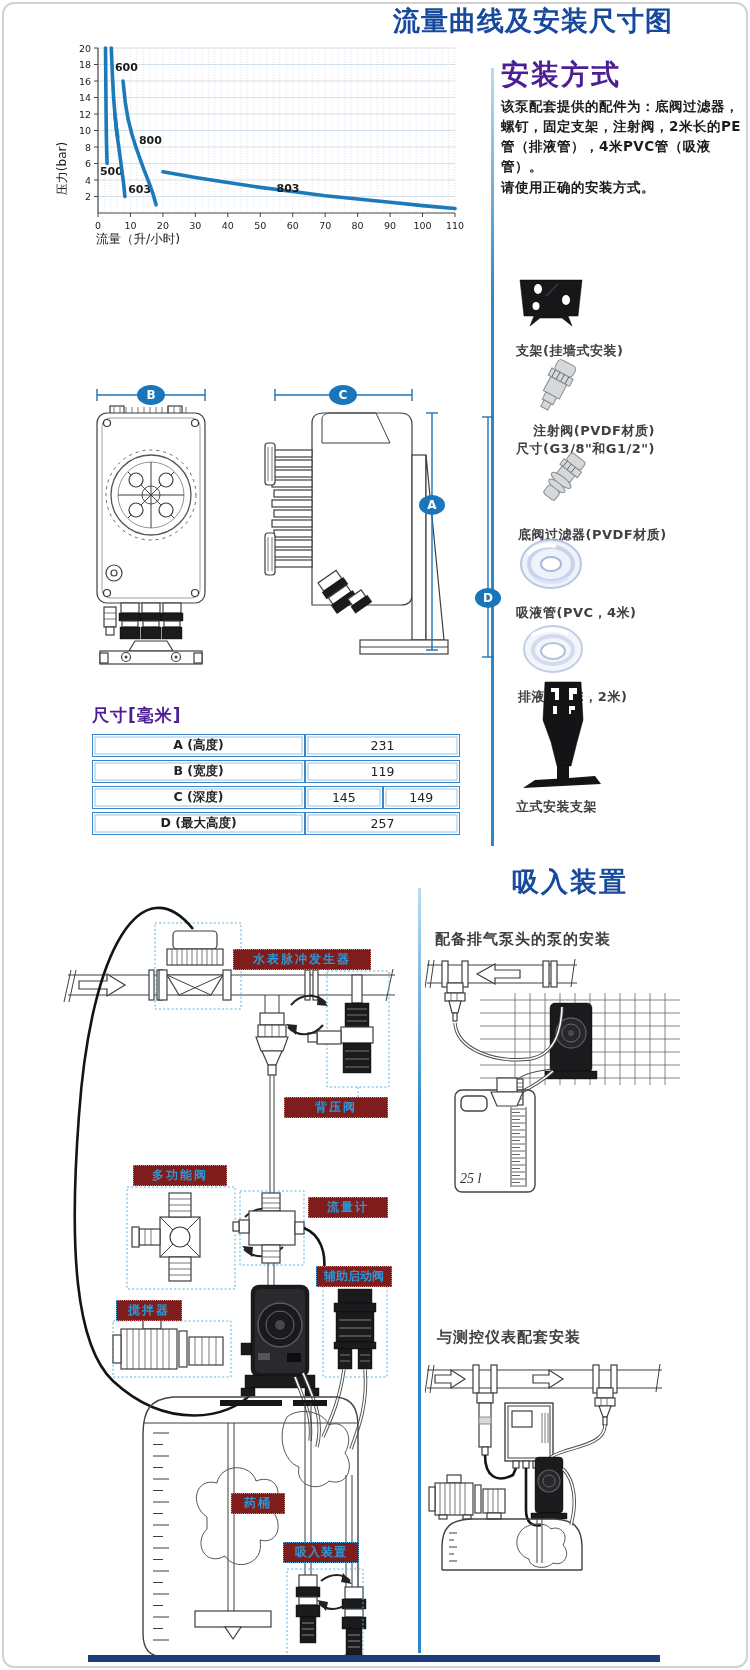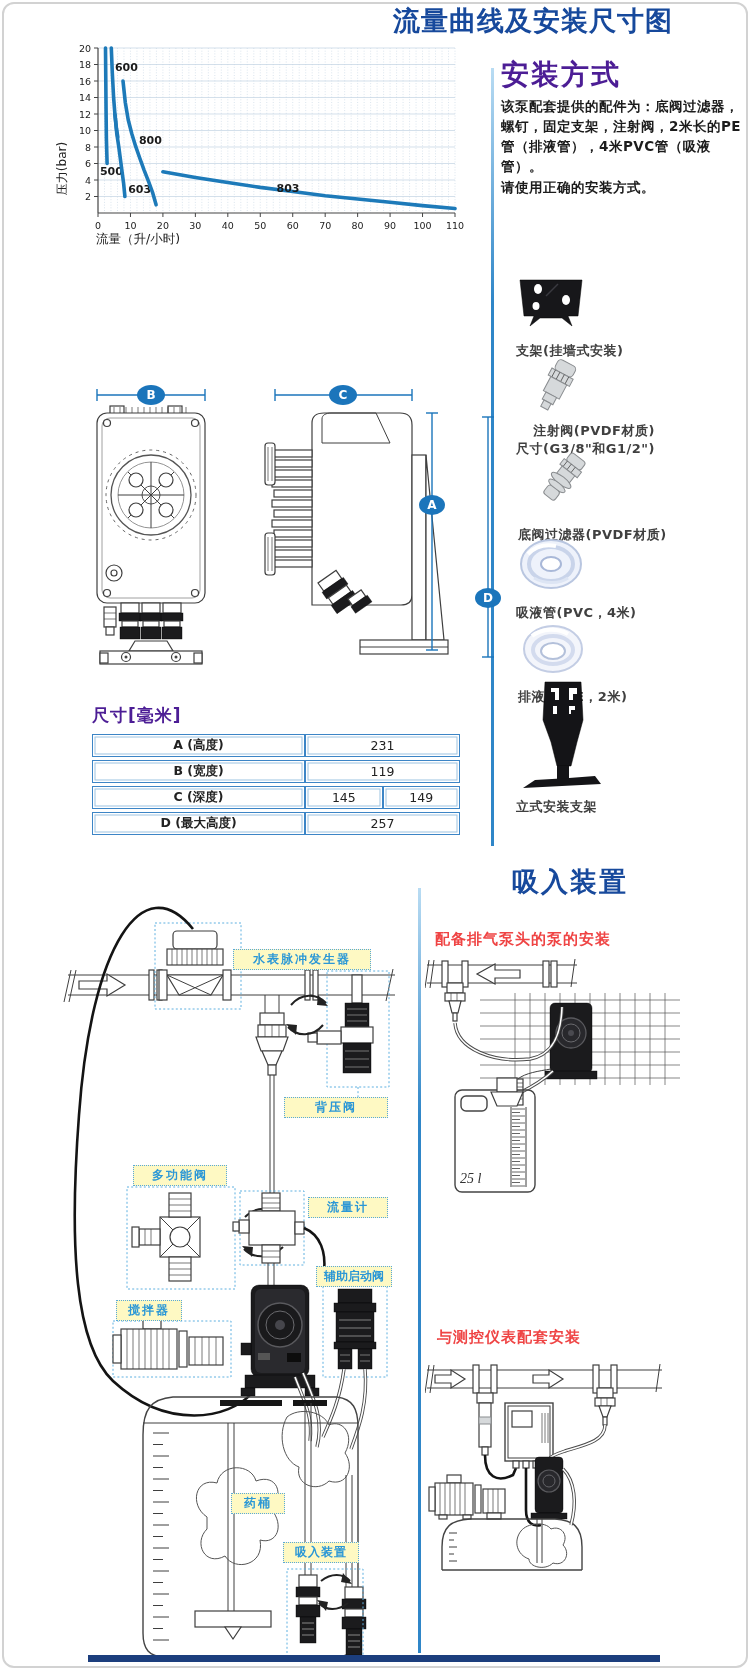--- a/index.html
+++ b/index.html
@@ -2,25 +2,25 @@
 <html><head>
 <meta charset="utf-8">
 <style>
   html,body{margin:0;padding:0;background:#fff;}
   #page{position:relative;width:750px;height:1670px;background:#fff;overflow:hidden;
         font-family:"DejaVu Sans","Liberation Sans",sans-serif;color:#222;}
   #frame{position:absolute;inset:2px;border:2px solid #d2d2d2;border-radius:12px;pointer-events:none;}
   .abs{position:absolute;}
   .h-navy{color:#17499c;font-weight:bold;}
   .h-blue{color:#4c1d95;font-weight:bold;}
-  .h-sub{color:#ef4444;font-weight:bold;font-size:15px;letter-spacing:1px;}
+  .h-sub{color:#404040;font-weight:bold;font-size:15px;letter-spacing:1px;}
   .body-text{font-size:13.5px;line-height:20px;color:#1c1c1c;letter-spacing:0.5px;font-weight:bold;}
   .caption{font-size:13px;font-weight:600;color:#404040;letter-spacing:0.5px;}
   .vdiv{width:3px;background:linear-gradient(#b9dcf3,#2f86c8 30%,#2f86c8);}
-  .diag-label{position:absolute;border:1px dotted #58a8da;background:#fef9c3;color:#2b97d6;
+  .diag-label{position:absolute;border:1px dotted #58a8da;background:#7f1d1d;color:#2b97d6;
               font-weight:bold;font-size:12px;text-align:center;padding:1px 4px;
               letter-spacing:2px;line-height:17px;white-space:nowrap;}
   .rot-y{transform:rotate(-90deg);transform-origin:center;font-size:12px;color:#222;white-space:nowrap;}
   
   .dims-table{border-collapse:separate;border-spacing:0 3px;width:368px;font-size:13px;}
   .dims-table th{background:#1d5fa6;color:#fff;font-weight:bold;padding:4px 2px;line-height:16px;}
   .dims-table td{background:#fff;border:1px solid #3c85c6;box-shadow:inset 0 0 0 1.5px #fff,inset 0 0 0 2.5px #9cc3e2;
                  text-align:center;padding:2px 2px;font-size:12.5px;}
   .dims-table td.lbl{font-weight:bold;}
   

